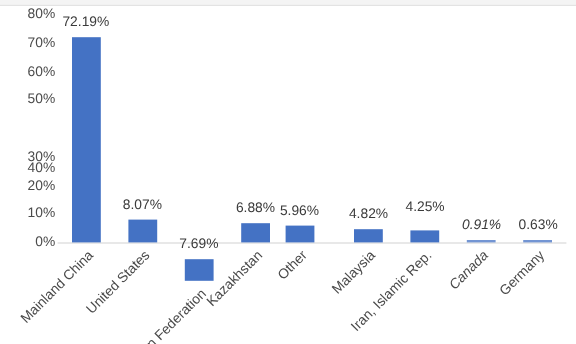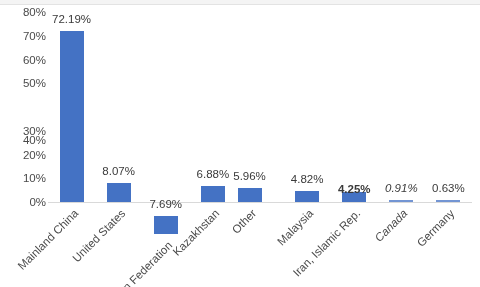--- a/index.html
+++ b/index.html
@@ -167,21 +167,21 @@
           <div class="bar-label" style="top: 169.845px;">5.96%</div>
           <div class="cat-label">Other</div>
         </div>
         <div class="bar-slot" style="left: 235.556px; width: 47.1111px;">
           <div class="bar" style="height: 11.4475px; background: rgb(68, 114, 196);"></div>
           <div class="bar-label" style="top: 172.553px;">4.82%</div>
           <div class="cat-label">Malaysia</div>
         </div>
         <div class="bar-slot" style="left: 282.667px; width: 47.1111px;">
           <div class="bar" style="height: 10.0938px; background: rgb(68, 114, 196);"></div>
-          <div class="bar-label" style="top: 183px; font-weight: bold;">4.25%</div>
+          <div class="bar-label" style="top: 167px;">4.25%</div>
           <div class="cat-label">Iran, Islamic Rep.</div>
         </div>
         <div class="bar-slot" style="left: 329.778px; width: 47.1111px; font-style: italic;">
           <div class="bar" style="height: 2.16125px; background: rgb(68, 114, 196); opacity: 0.75;"></div>
           <div class="bar-label" style="top: 181.839px;">0.91%</div>
           <div class="cat-label">Canada</div>
         </div>
         <div class="bar-slot" style="left: 376.889px; width: 47.1111px;">
           <div class="bar" style="height: 2px; background: rgb(68, 114, 196); opacity: 0.75;"></div>
           <div class="bar-label" style="top: 182px;">0.63%</div>

